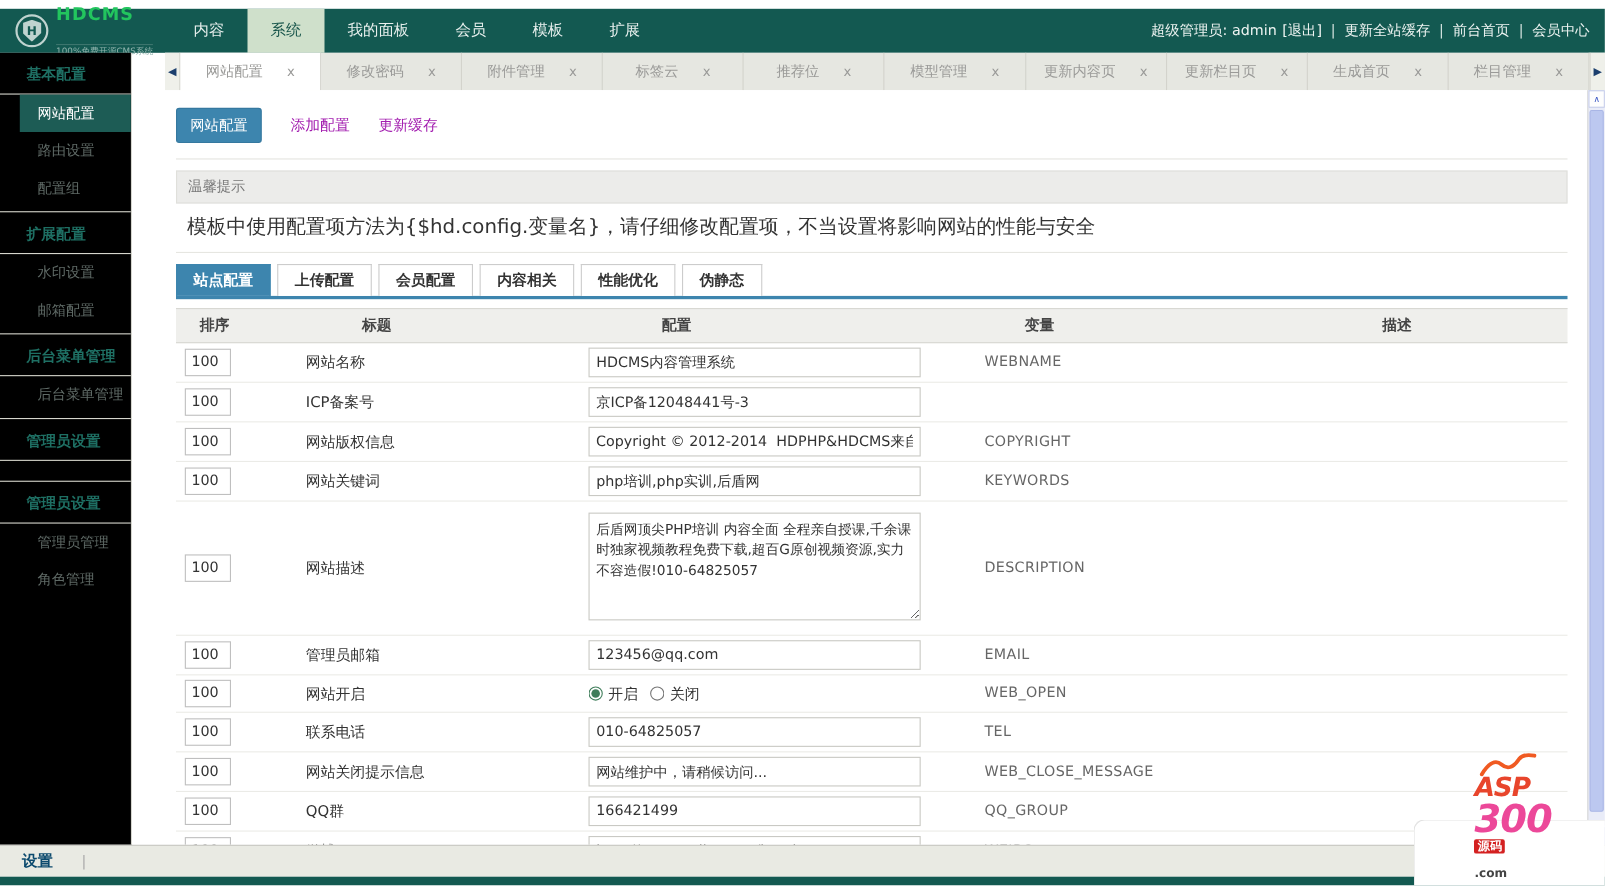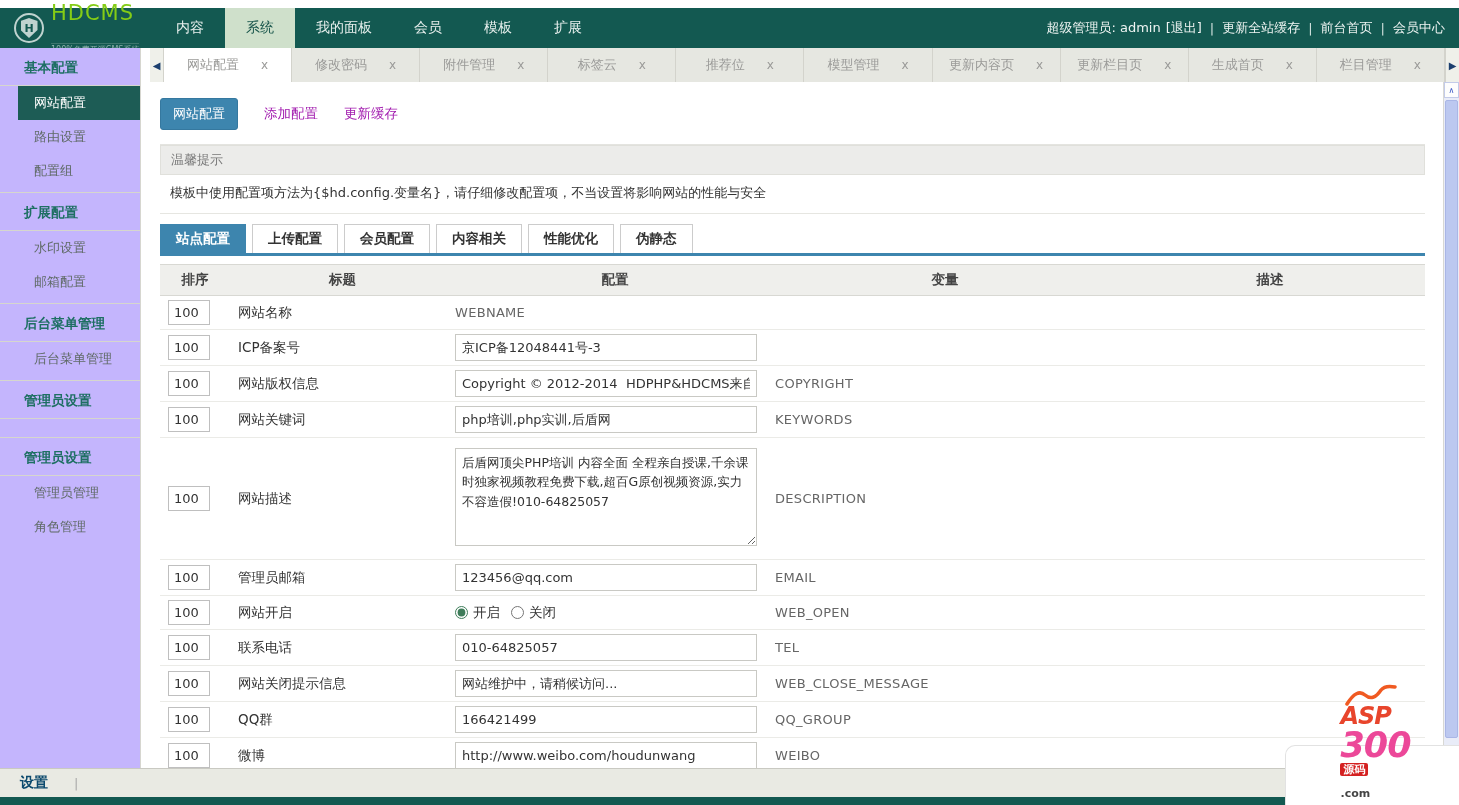--- a/index.html
+++ b/index.html
@@ -16,65 +16,65 @@
 
   
   .top-strip { left:0; top:0; width:100%; height:8px; background:#fff; }
 
   
   .header { left:0; top:8px; width:100%; height:40px; background:#135951; display:flex; align-items:stretch; }
   .logo { width:155px; display:flex; align-items:center; padding-left:14px; }
   .logo-badge { width:30px; height:30px; border:2px solid #bfd3cf; border-radius:50%; display:flex; align-items:center; justify-content:center; margin-right:7px; flex:0 0 auto; }
   .logo-shield { width:17px; height:20px; background:#bfd3cf; clip-path: polygon(50% 0, 100% 15%, 100% 60%, 50% 100%, 0 60%, 0 15%); display:flex; align-items:center; justify-content:center; color:#135951; font-weight:bold; font-size:11px; }
   .logo-texts { display:flex; flex-direction:column; line-height:1; }
-  .logo-title { color:#84cc16; font-size:21px; letter-spacing:1px; font-weight:400; }
+  .logo-title { color:#22c55e; font-size:16px; letter-spacing:1px; font-weight:700; }
   .logo-tagline { color:#8fb3ac; font-size:8px; margin-top:19px; border-top:1px solid #3c756d; padding-top:2px; white-space:nowrap; }
   .menu { display:flex; align-items:stretch; }
   .menu-item { color:#e7efed; font-size:14px; padding:0 21px; display:flex; align-items:center; cursor:pointer; }
   .menu-item.active { background:#cfe0cb; color:#17544a; }
   .header-right { margin-left:auto; display:flex; align-items:center; padding-right:14px; color:#eef4f2; font-size:13px; white-space:nowrap; }
   .header-right .sep { margin:0 8px; color:#cfe0dc; }
   .header-right a, .hr-link { color:#eef4f2; text-decoration:none; cursor:pointer; }
 
   
   .tabbar { left:150px; top:48px; right:0; height:34px; background:#e6e7e1; display:flex; align-items:stretch; }
   .tab-arrow { width:14px; display:flex; align-items:center; justify-content:center; color:#1c3f6e; font-size:10px; cursor:pointer; background:#eff0ea; border-right:1px solid #d3d3cc; }
   .tab-arrow.right { border-right:none; border-left:1px solid #d3d3cc; }
   .tabs { flex:1; display:flex; align-items:stretch; }
   .tab { flex:1; display:flex; align-items:center; justify-content:center; color:#9a9a98; font-size:13px; border-right:1px solid #d3d3cc; cursor:pointer; background:transparent; }
   .tab.active { background:#fff; }
   .tab .tab-label { margin-right:22px; }
   .tab .tab-close { color:#9a9a98; font-size:12px; cursor:pointer; }
 
   
-  .sidebar { left:0; top:48px; width:141px; height:720px; background:#c4b5fd; border-right:1px solid #d6d6cf; overflow:hidden; }
+  .sidebar { left:0; top:48px; width:120px; height:720px; background:#000000; border-right:1px solid #d6d6cf; overflow:hidden; }
   .side-section + .side-section { border-top:1px solid #d6d6cd; margin-top:4px; }
   .side-title { padding:11px 0 8px 24px; color:#1e6f63; font-weight:bold; font-size:13.5px; border-bottom:1px solid #d6d6cd; }
   .side-item { padding:8px 0 8px 34px; color:#5f6a66; font-size:13px; cursor:pointer; }
   .side-item.active { background:#1d5c55; color:#fff; margin-left:18px; padding-left:16px; }
 
   
   .main { left:150px; top:82px; width:1293px; height:686px; background:#fff; padding:16px 18px 0 10px; overflow:hidden; }
   .toolbar { display:flex; align-items:center; padding-bottom:14px; border-bottom:1px solid #e4e4e0; }
   .btn-primary { background:#3d85ae; border:1px solid #35789f; color:#fff; font-size:13px; padding:6px 12px; border-radius:3px; cursor:pointer; font-family:inherit; }
   .toolbar-link { color:#a21caf; font-size:13.5px; margin-left:26px; text-decoration:none; cursor:pointer; }
 
-  .notice { }
+  .notice { margin-top:10px; }
   .notice-title { background:#ececea; border:1px solid #e0e0db; padding:5px 10px; color:#777; font-size:13px; }
-  .notice-body { padding:9px 10px 11px; color:#333; font-size:13px; border-bottom:1px solid #e6e6e1; }
+  .notice-body { padding:9px 10px 11px; color:#333; font-size:18px; border-bottom:1px solid #e6e6e1; }
 
   .config-tabs { margin-top:10px; display:flex; gap:6px; border-bottom:3px solid #3d85ae; }
   .ctab { padding:5px 15px 5px; font-size:13.5px; font-weight:bold; color:#333; background:#fff; border:1px solid #ccc; border-bottom:none; cursor:pointer; }
   .ctab.active { background:#3d85ae; color:#fff; border-color:#3d85ae; }
 
   .cfg-table { margin-top:8px; }
   .thead, .tr { display:grid; grid-template-columns:70px 225px 320px 340px 1fr; align-items:center; }
   .thead { background:#efefec; border-top:1px solid #d8d8d3; border-bottom:1px solid #d8d8d3; }
   .th { padding:6px 4px; text-align:center; font-weight:bold; color:#444; font-size:13.5px; }
-  .tr { border-bottom:1px solid #ebebe7; padding:4px 0; min-height:32px; }
+  .tr { border-bottom:1px solid #ebebe7; padding:4px 0; min-height:32px;gap:40px; }
   .td-sort { padding-left:8px; }
   .sort-input { width:42px; padding:4px 5px; border:1px solid #bfbfbf; font-size:13px; font-family:inherit; color:#333; }
   .td-title { font-size:13.5px; color:#333; padding-left:8px; }
   .cfg-input { width:302px; padding:5px 6px; border:1px solid #c9c9c4; font-size:13px; font-family:inherit; color:#333; }
   .cfg-textarea { width:302px; height:98px; padding:4px 6px; border:1px solid #c9c9c4; font-size:12.5px; font-family:inherit; color:#333; line-height:1.55; resize:both; }
   .td-var { font-size:13px; color:#666; letter-spacing:0.3px; }
   .radio-group { display:flex; align-items:center; gap:3px; font-size:13.5px; color:#333; }
   .radio-group input { accent-color:#3f7d5a; margin-right:2px; cursor:pointer; }
   .radio-group label { margin-right:8px; cursor:pointer; }
 
@@ -237,20 +237,21 @@
       <div class="th">排序</div>
       <div class="th">标题</div>
       <div class="th">配置</div>
       <div class="th">变量</div>
       <div class="th">描述</div>
     </div>
 
     <div class="tr">
       <div class="td td-sort"><input class="sort-input" value="100" style=""></div>
       <div class="td td-title">网站名称</div>
+      <div class="td"><input class="cfg-input" value="HDCMS内容管理系统" style=""></div>
       <div class="td td-var">WEBNAME</div>
       <div class="td td-desc"></div>
     </div>
 
     <div class="tr">
       <div class="td td-sort"><input class="sort-input" value="100" style=""></div>
       <div class="td td-title">ICP备案号</div>
       <div class="td"><input class="cfg-input" value="京ICP备12048441号-3" style=""></div>
       <div class="td td-desc"></div>
     </div>

